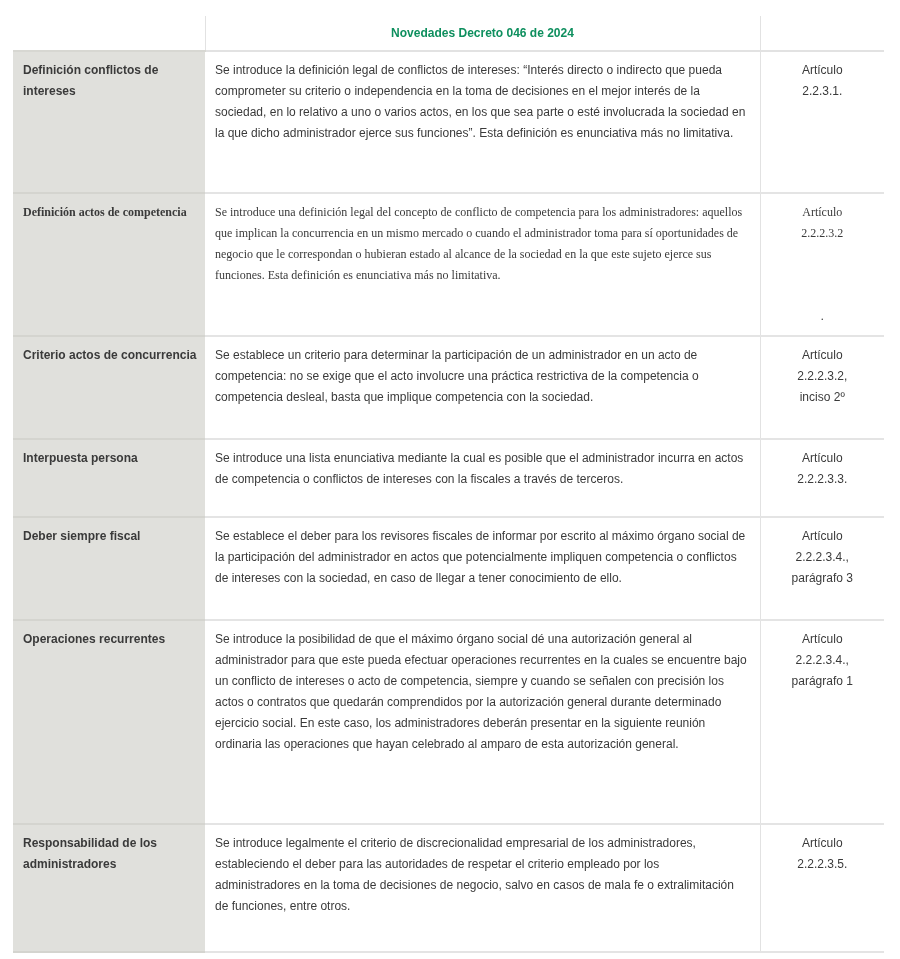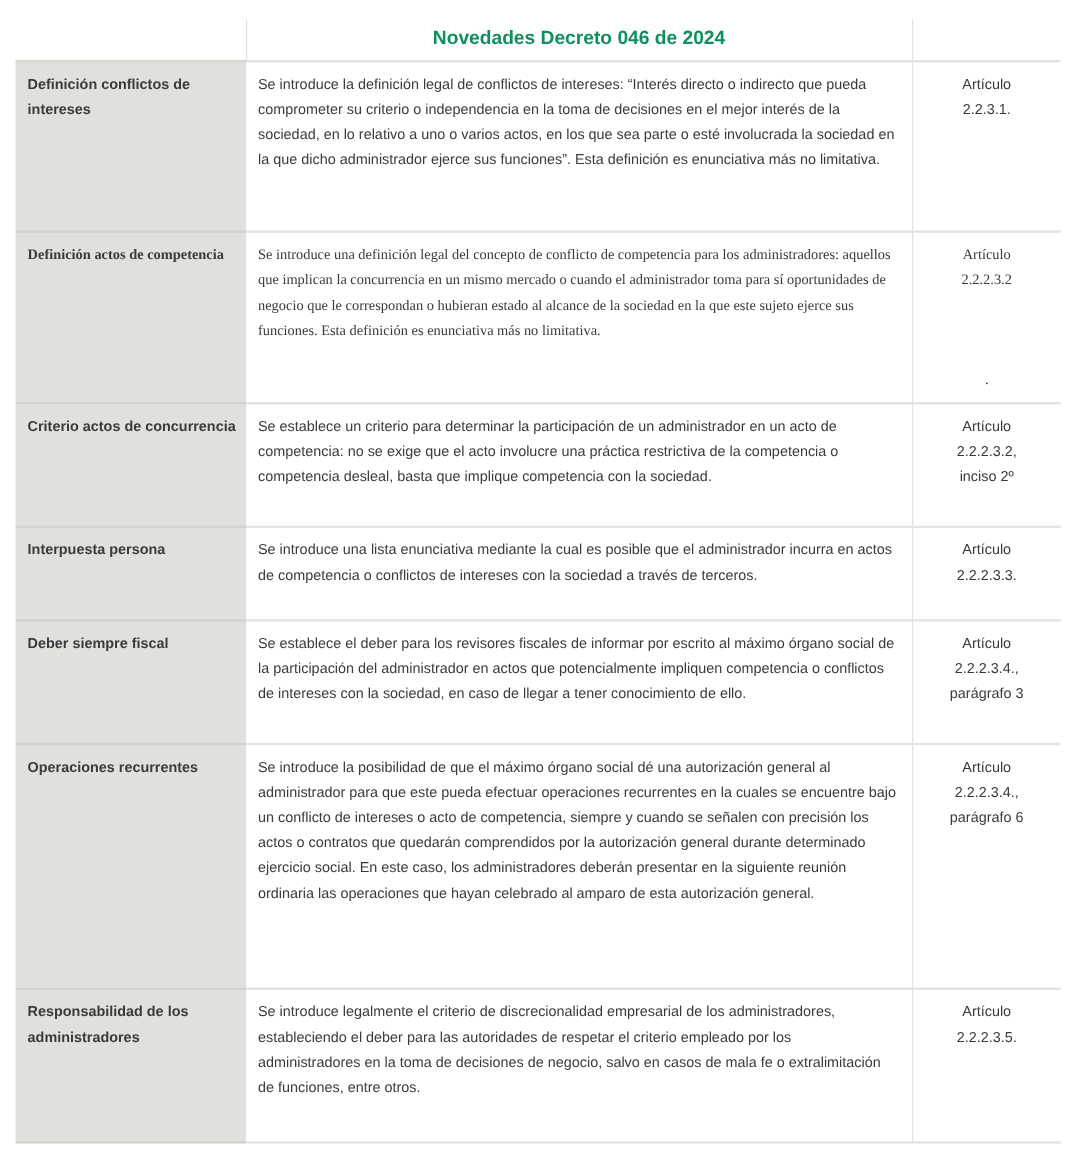--- a/index.html
+++ b/index.html
@@ -1,21 +1,21 @@
 <!DOCTYPE html>
 <html><head>
 <meta charset="utf-8">
 <style>
   html, body { margin: 0; padding: 0; background: #ffffff; }
   body { width: 900px; height: 959px; position: relative; overflow: hidden; font-family: "Liberation Sans", sans-serif; color: #3a3a3a; }
   table { position: absolute; left: 13px; top: 16px; width: 871px; border-collapse: collapse; table-layout: fixed; }
   col.c1 { width: 192px; }
   col.c2 { width: 555px; }
   col.c3 { width: 124px; }
-  th { height: 34px; font-weight: bold; color: #0e8f5e; font-size: 16px; text-align: center; vertical-align: middle; padding: 0; border-bottom: 2px solid #e2e2e2; margin-left: 24px; }
+  th { height: 34px; font-weight: bold; color: #0e8f5e; font-size: 12px; text-align: center; vertical-align: middle; padding: 0; border-bottom: 2px solid #e2e2e2; margin-left: 24px; }
   th.blank1 { border-right: 1px solid #e2e2e2; border-bottom: 2px solid #d7d7d2; }
   th.blank3 { border-left: 1px solid #e2e2e2; }
   td { vertical-align: top; font-size: 12px; line-height: 21px; border-bottom: 2px solid #e4e4e4; }
   td.term { background: #e0e0dc; font-weight: bold; color: #3a3a3a; padding: 8px 8px 0 10px; border-bottom: 2px solid #d4d4cf; }
   td.desc { padding: 8px 12px 10px 10px; border-right: 1px solid #e2e2e2; margin-top: 32px; }
   td.ref { text-align: center; padding: 8px 6px 0 6px; position: relative; }
   td.ref .l { display: block; }
   .dot { position: absolute; left: 0; right: 0; bottom: 8px; text-align: center; }
   tr.r1 td { height: 122px; }
   tr.r2 td { height: 123px; font-family: Liberation Serif, serif; }
@@ -63,42 +63,42 @@
       <td class="term">Criterio actos de concurrencia</td>
       <td class="desc">Se establece un criterio para determinar la participación de un administrador en un acto de competencia: no se exige que el acto involucre una práctica restrictiva de la competencia o competencia desleal, basta que implique competencia con la sociedad.</td>
       <td class="ref">
         <span class="l">Artículo</span>
         <span class="l">2.2.2.3.2,</span>
         <span class="l">inciso 2º</span>
       </td>
     </tr>
     <tr class="r4">
       <td class="term">Interpuesta persona</td>
-      <td class="desc">Se introduce una lista enunciativa mediante la cual es posible que el administrador incurra en actos de competencia o conflictos de intereses con la sociedad a través de terceros.</td>
+      <td class="desc">Se introduce una lista enunciativa mediante la cual es posible que el administrador incurra en actos de competencia o conflictos de intereses con la fiscales a través de terceros.</td>
       <td class="ref">
         <span class="l">Artículo</span>
         <span class="l">2.2.2.3.3.</span>
       </td>
     </tr>
     <tr class="r5">
       <td class="term">Deber siempre fiscal</td>
       <td class="desc">Se establece el deber para los revisores fiscales de informar por escrito al máximo órgano social de la participación del administrador en actos que potencialmente impliquen competencia o conflictos de intereses con la sociedad, en caso de llegar a tener conocimiento de ello.</td>
       <td class="ref">
         <span class="l">Artículo</span>
         <span class="l">2.2.2.3.4.,</span>
         <span class="l">parágrafo 3</span>
       </td>
     </tr>
     <tr class="r6">
       <td class="term">Operaciones recurrentes</td>
       <td class="desc">Se introduce la posibilidad de que el máximo órgano social dé una autorización general al administrador para que este pueda efectuar operaciones recurrentes en la cuales se encuentre bajo un conflicto de intereses o acto de competencia, siempre y cuando se señalen con precisión los actos o contratos que quedarán comprendidos por la autorización general durante determinado ejercicio social. En este caso, los administradores deberán presentar en la siguiente reunión ordinaria las operaciones que hayan celebrado al amparo de esta autorización general.</td>
       <td class="ref">
         <span class="l">Artículo</span>
         <span class="l">2.2.2.3.4.,</span>
-        <span class="l">parágrafo 6</span>
+        <span class="l">parágrafo 1</span>
       </td>
     </tr>
     <tr class="r7">
       <td class="term">Responsabilidad de los administradores</td>
       <td class="desc">Se introduce legalmente el criterio de discrecionalidad empresarial de los administradores, estableciendo el deber para las autoridades de respetar el criterio empleado por los administradores en la toma de decisiones de negocio, salvo en casos de mala fe o extralimitación de funciones, entre otros.</td>
       <td class="ref">
         <span class="l">Artículo</span>
         <span class="l">2.2.2.3.5.</span>
       </td>
     </tr>

